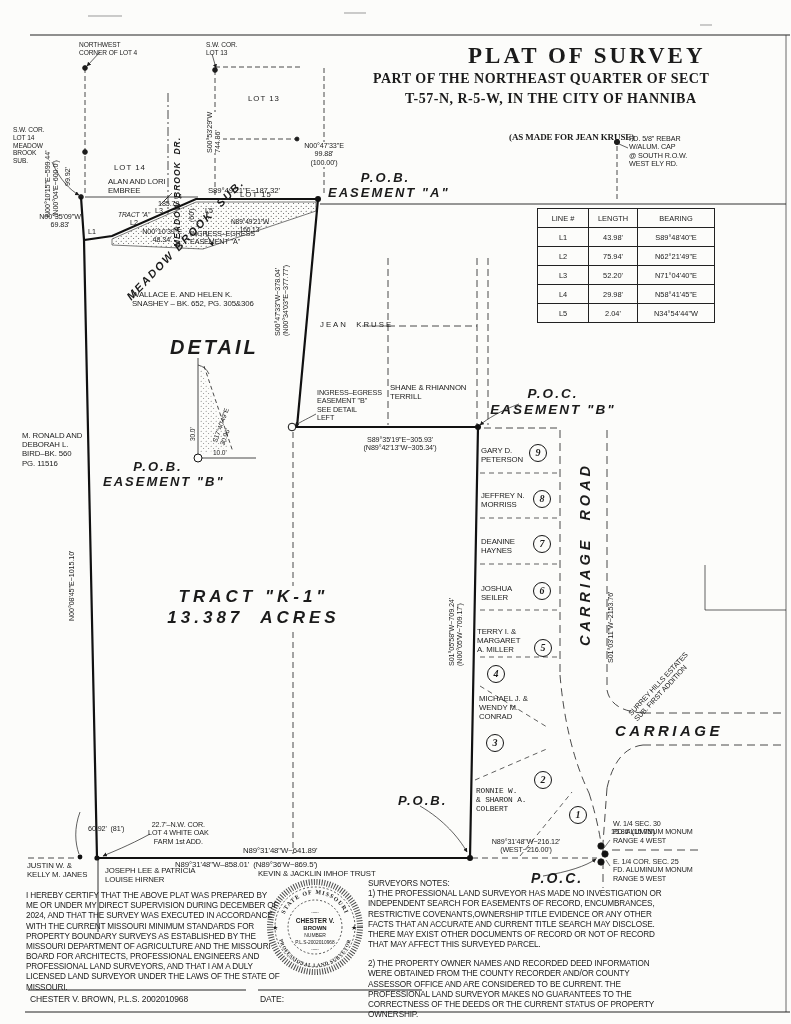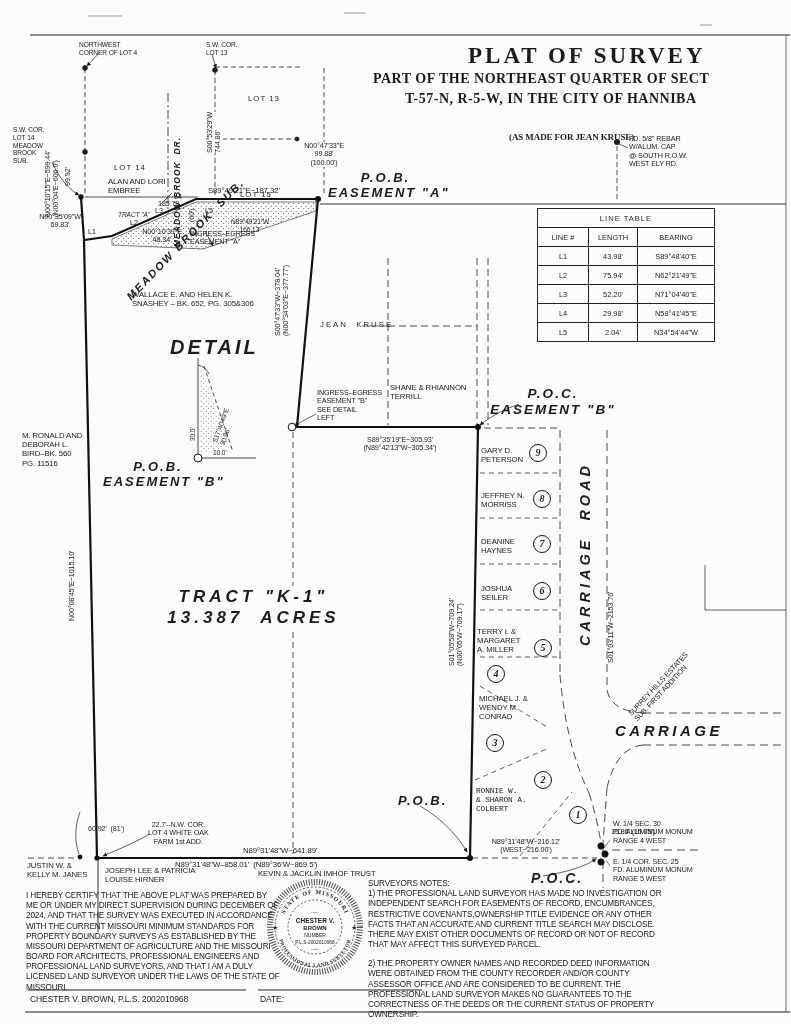--- a/index.html
+++ b/index.html
@@ -166,23 +166,20 @@
     </g>
   </svg>
 
   <div class="lbl title-main" style="left:468px;top:42px;">PLAT OF SURVEY</div>
   <div class="lbl title-sub" style="left:373px;top:71px;">PART OF THE NORTHEAST QUARTER OF SECT</div>
   <div class="lbl title-sub" style="left:405px;top:91px;">T-57-N, R-5-W, IN THE CITY OF HANNIBA</div>
   <div class="lbl title-sub4" style="left:473px;top:132px;margin-left:36px;">(AS MADE FOR JEAN KRUSE)</div>
 
   <table class="ltab">
     <tbody>
-        <tr>
-          <td colspan="3" class="tt">LINE TABLE</td>
-        </tr>
     <tr>
       <td style="width:44px">LINE #</td>
       <td style="width:42px">LENGTH</td>
       <td style="width:70px">BEARING</td>
     </tr>
     <tr>
           <td>L1</td>
           <td>43.98'</td>
           <td>S89°48'40"E</td>
         </tr>

